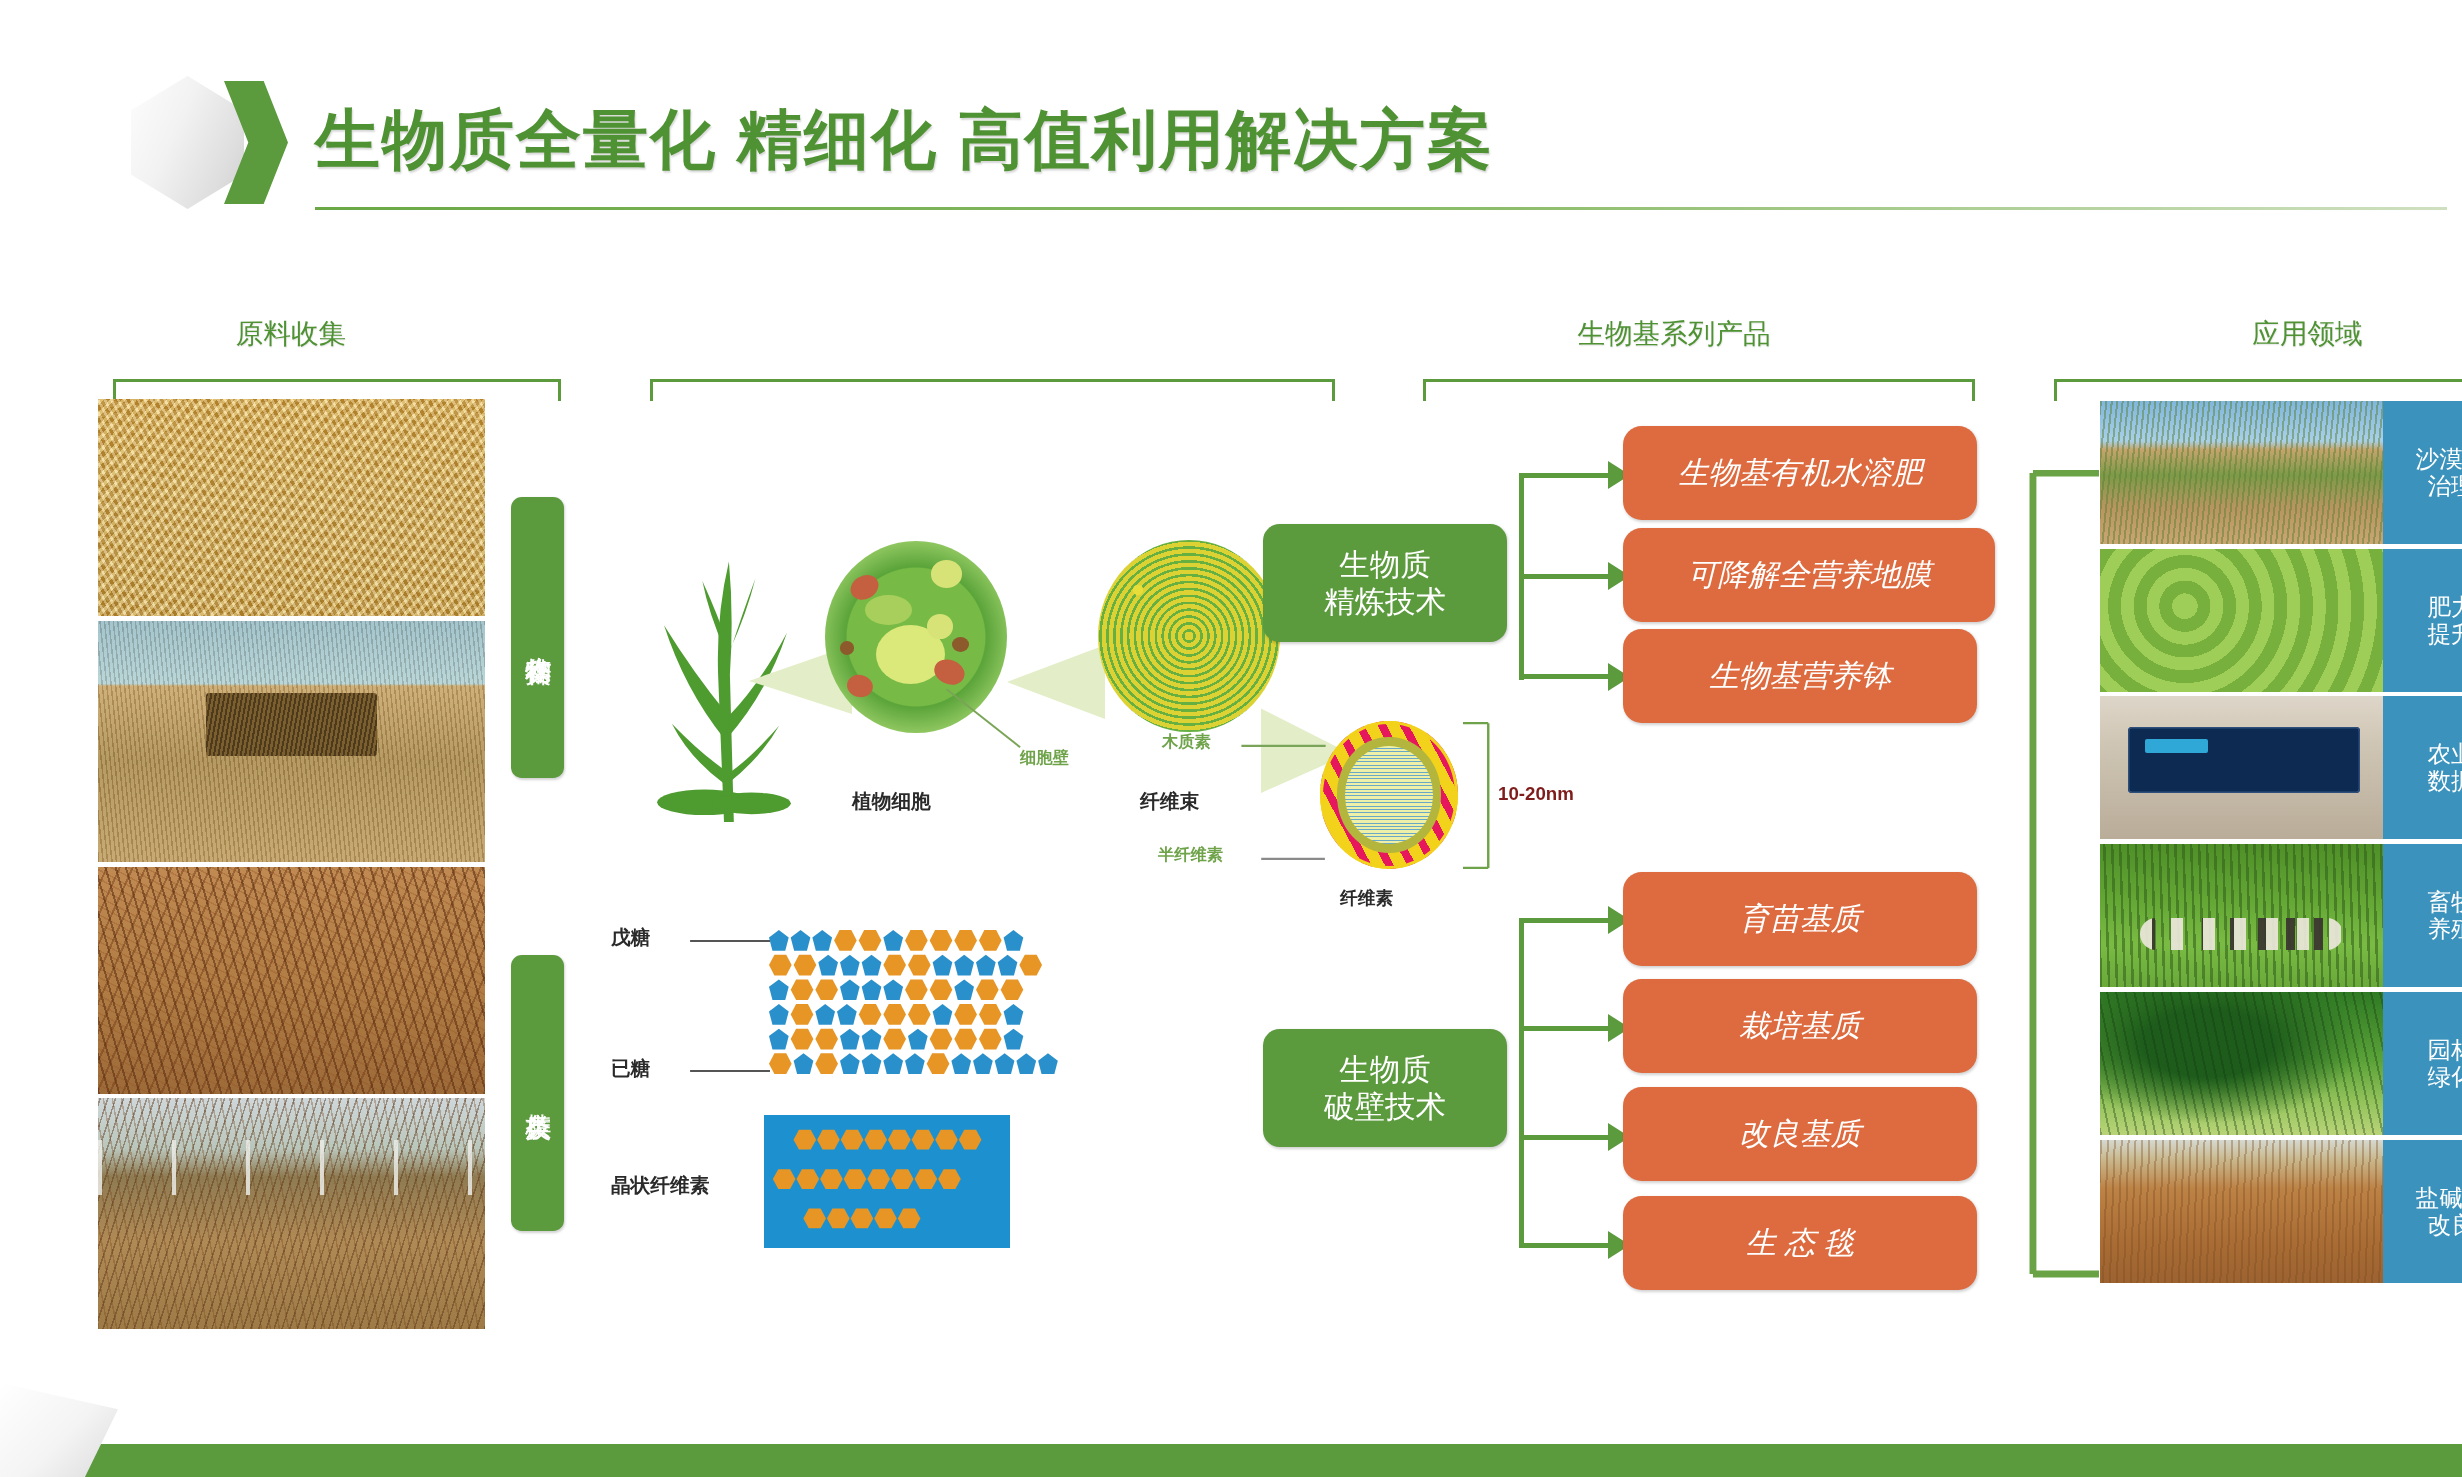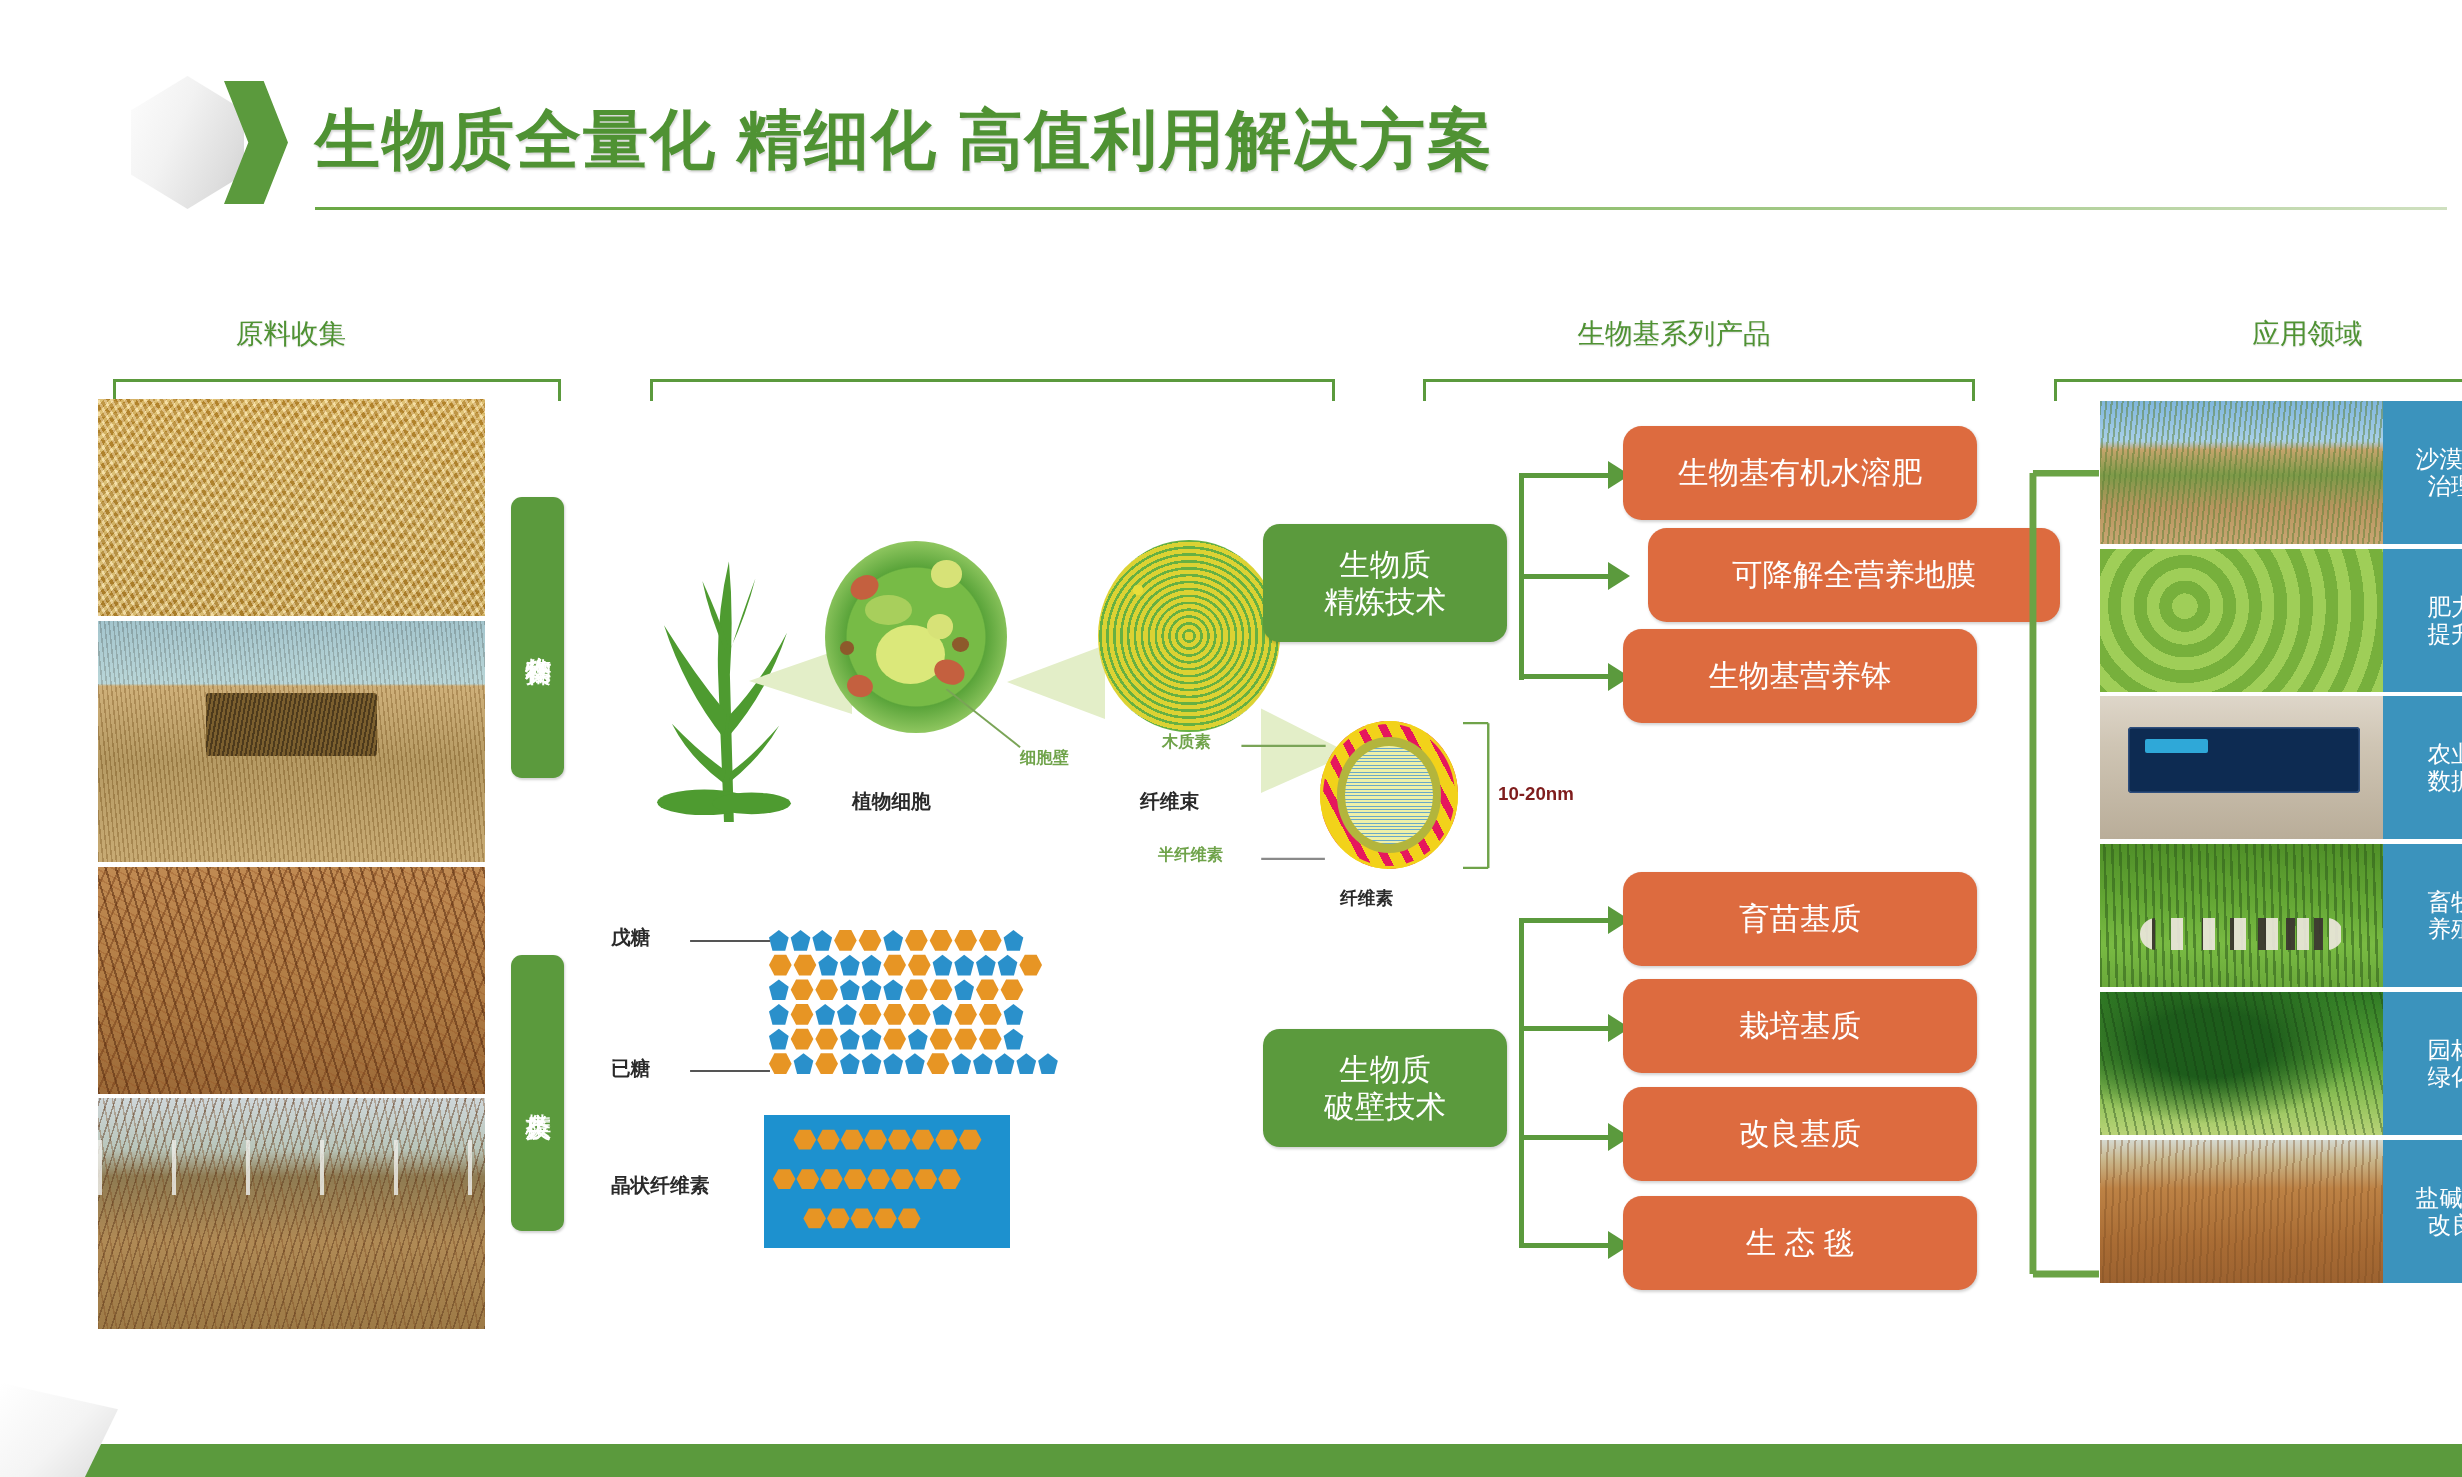--- a/index.html
+++ b/index.html
@@ -77,21 +77,21 @@
       #69b246; }
   #cryst-box { position:absolute; background:#1d91cf; }
 
   
   .tech-box { position:absolute; background:#5b9a3d; border-radius:16.7px; color:#fff;
     font-size:30.5px; line-height:1.22; text-align:center;
     display:flex; flex-direction:column; align-items:center; justify-content:center;
     box-shadow:1px 1.5px 3px rgba(0,0,0,.18); }
   .prod-box { position:absolute; background:#dd6b3f; border-radius:18.7px; color:#fff;
     font-size:30.5px; display:flex; align-items:center; justify-content:center;
-    box-shadow:1px 1.5px 3px rgba(0,0,0,.18); white-space:nowrap; }
+    box-shadow:1px 1.5px 3px rgba(0,0,0,.18); white-space:nowrap;font-style:italic; }
 
   .fan { position:absolute; }
   .fan .spine { position:absolute; left:0; top:0; width:5.4px; height:100%; background:#5b9a3d; }
   .fan .branch { position:absolute; left:0; height:5.4px; background:#5b9a3d; }
   .fan .head { position:absolute; width:0; height:0;
     border-top:14.8px solid transparent; border-bottom:14.8px solid transparent;
     border-left:22.7px solid #5b9a3d; }
 
   
   #app-col { position:absolute; left:2100px; top:401px; width:419px; height:931px; }
@@ -387,21 +387,21 @@
     <div class="head" style="left:89px;top:-11.8px;"></div>
     <div class="branch" style="top:108px;width:92px;"></div>
     <div class="head" style="left:89px;top:96px;"></div>
     <div class="branch" style="top:217px;width:92px;"></div>
     <div class="head" style="left:89px;top:205px;"></div>
     <div class="branch" style="top:325px;width:92px;"></div>
     <div class="head" style="left:89px;top:313px;"></div>
   </div>
 
   <div class="prod-box" style="left:1623px;top:426px;width:354px;height:94px;">生物基有机水溶肥</div>
-  <div class="prod-box" style="left:1623px;top:528px;width:412px;height:94px;margin-left:25px;">可降解全营养地膜</div>
+  <div class="prod-box" style="left:1623px;top:528px;width:372px;height:94px;">可降解全营养地膜</div>
   <div class="prod-box" style="left:1623px;top:629px;width:354px;height:94px;">生物基营养钵</div>
 
   <div class="prod-box" style="left:1623px;top:872px;width:354px;height:94px;">育苗基质</div>
   <div class="prod-box" style="left:1623px;top:979px;width:354px;height:94px;">栽培基质</div>
   <div class="prod-box" style="left:1623px;top:1087px;width:354px;height:94px;">改良基质</div>
   <div class="prod-box" style="left:1623px;top:1196px;width:354px;height:94px;">生 态 毯</div>
 
   <svg style="position:absolute;left:2027px;top:470px;" width="74" height="808" viewBox="0 0 150 1640">
     <path d="M146 6 H12 M12 6 V1632 M12 1632 H146" stroke="#6aa345" stroke-width="14" fill="none"></path>
   </svg>

